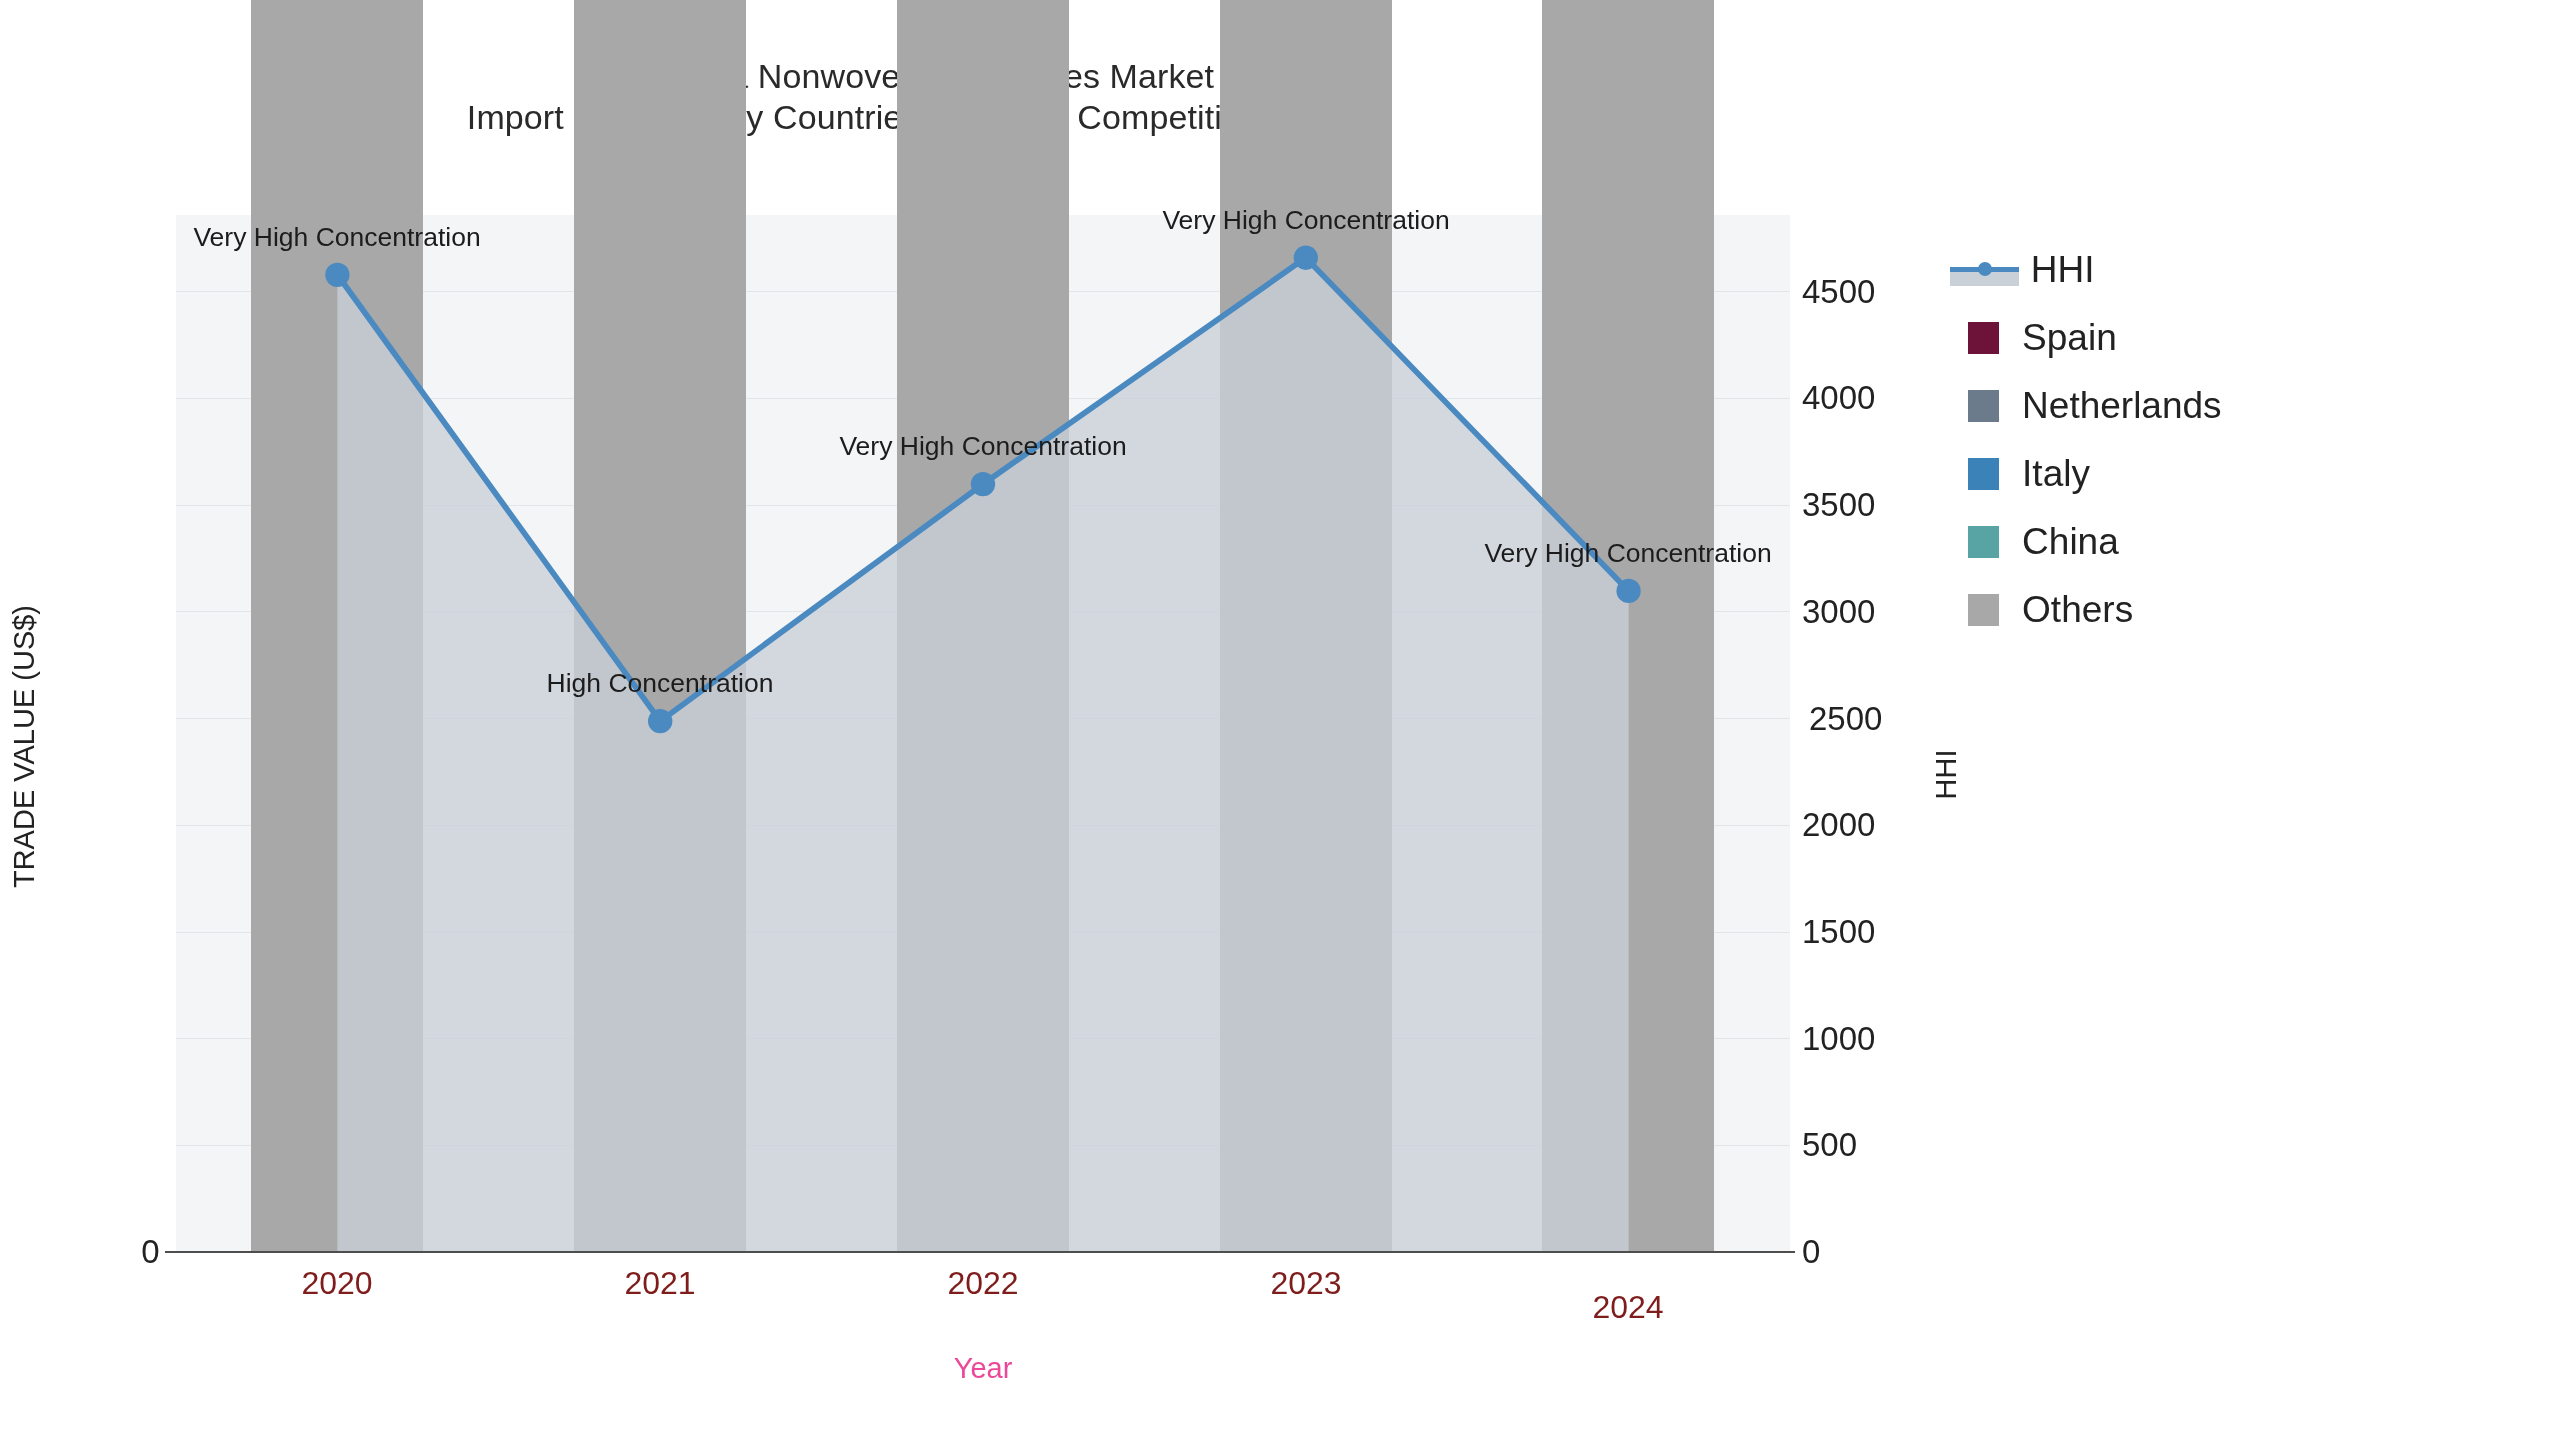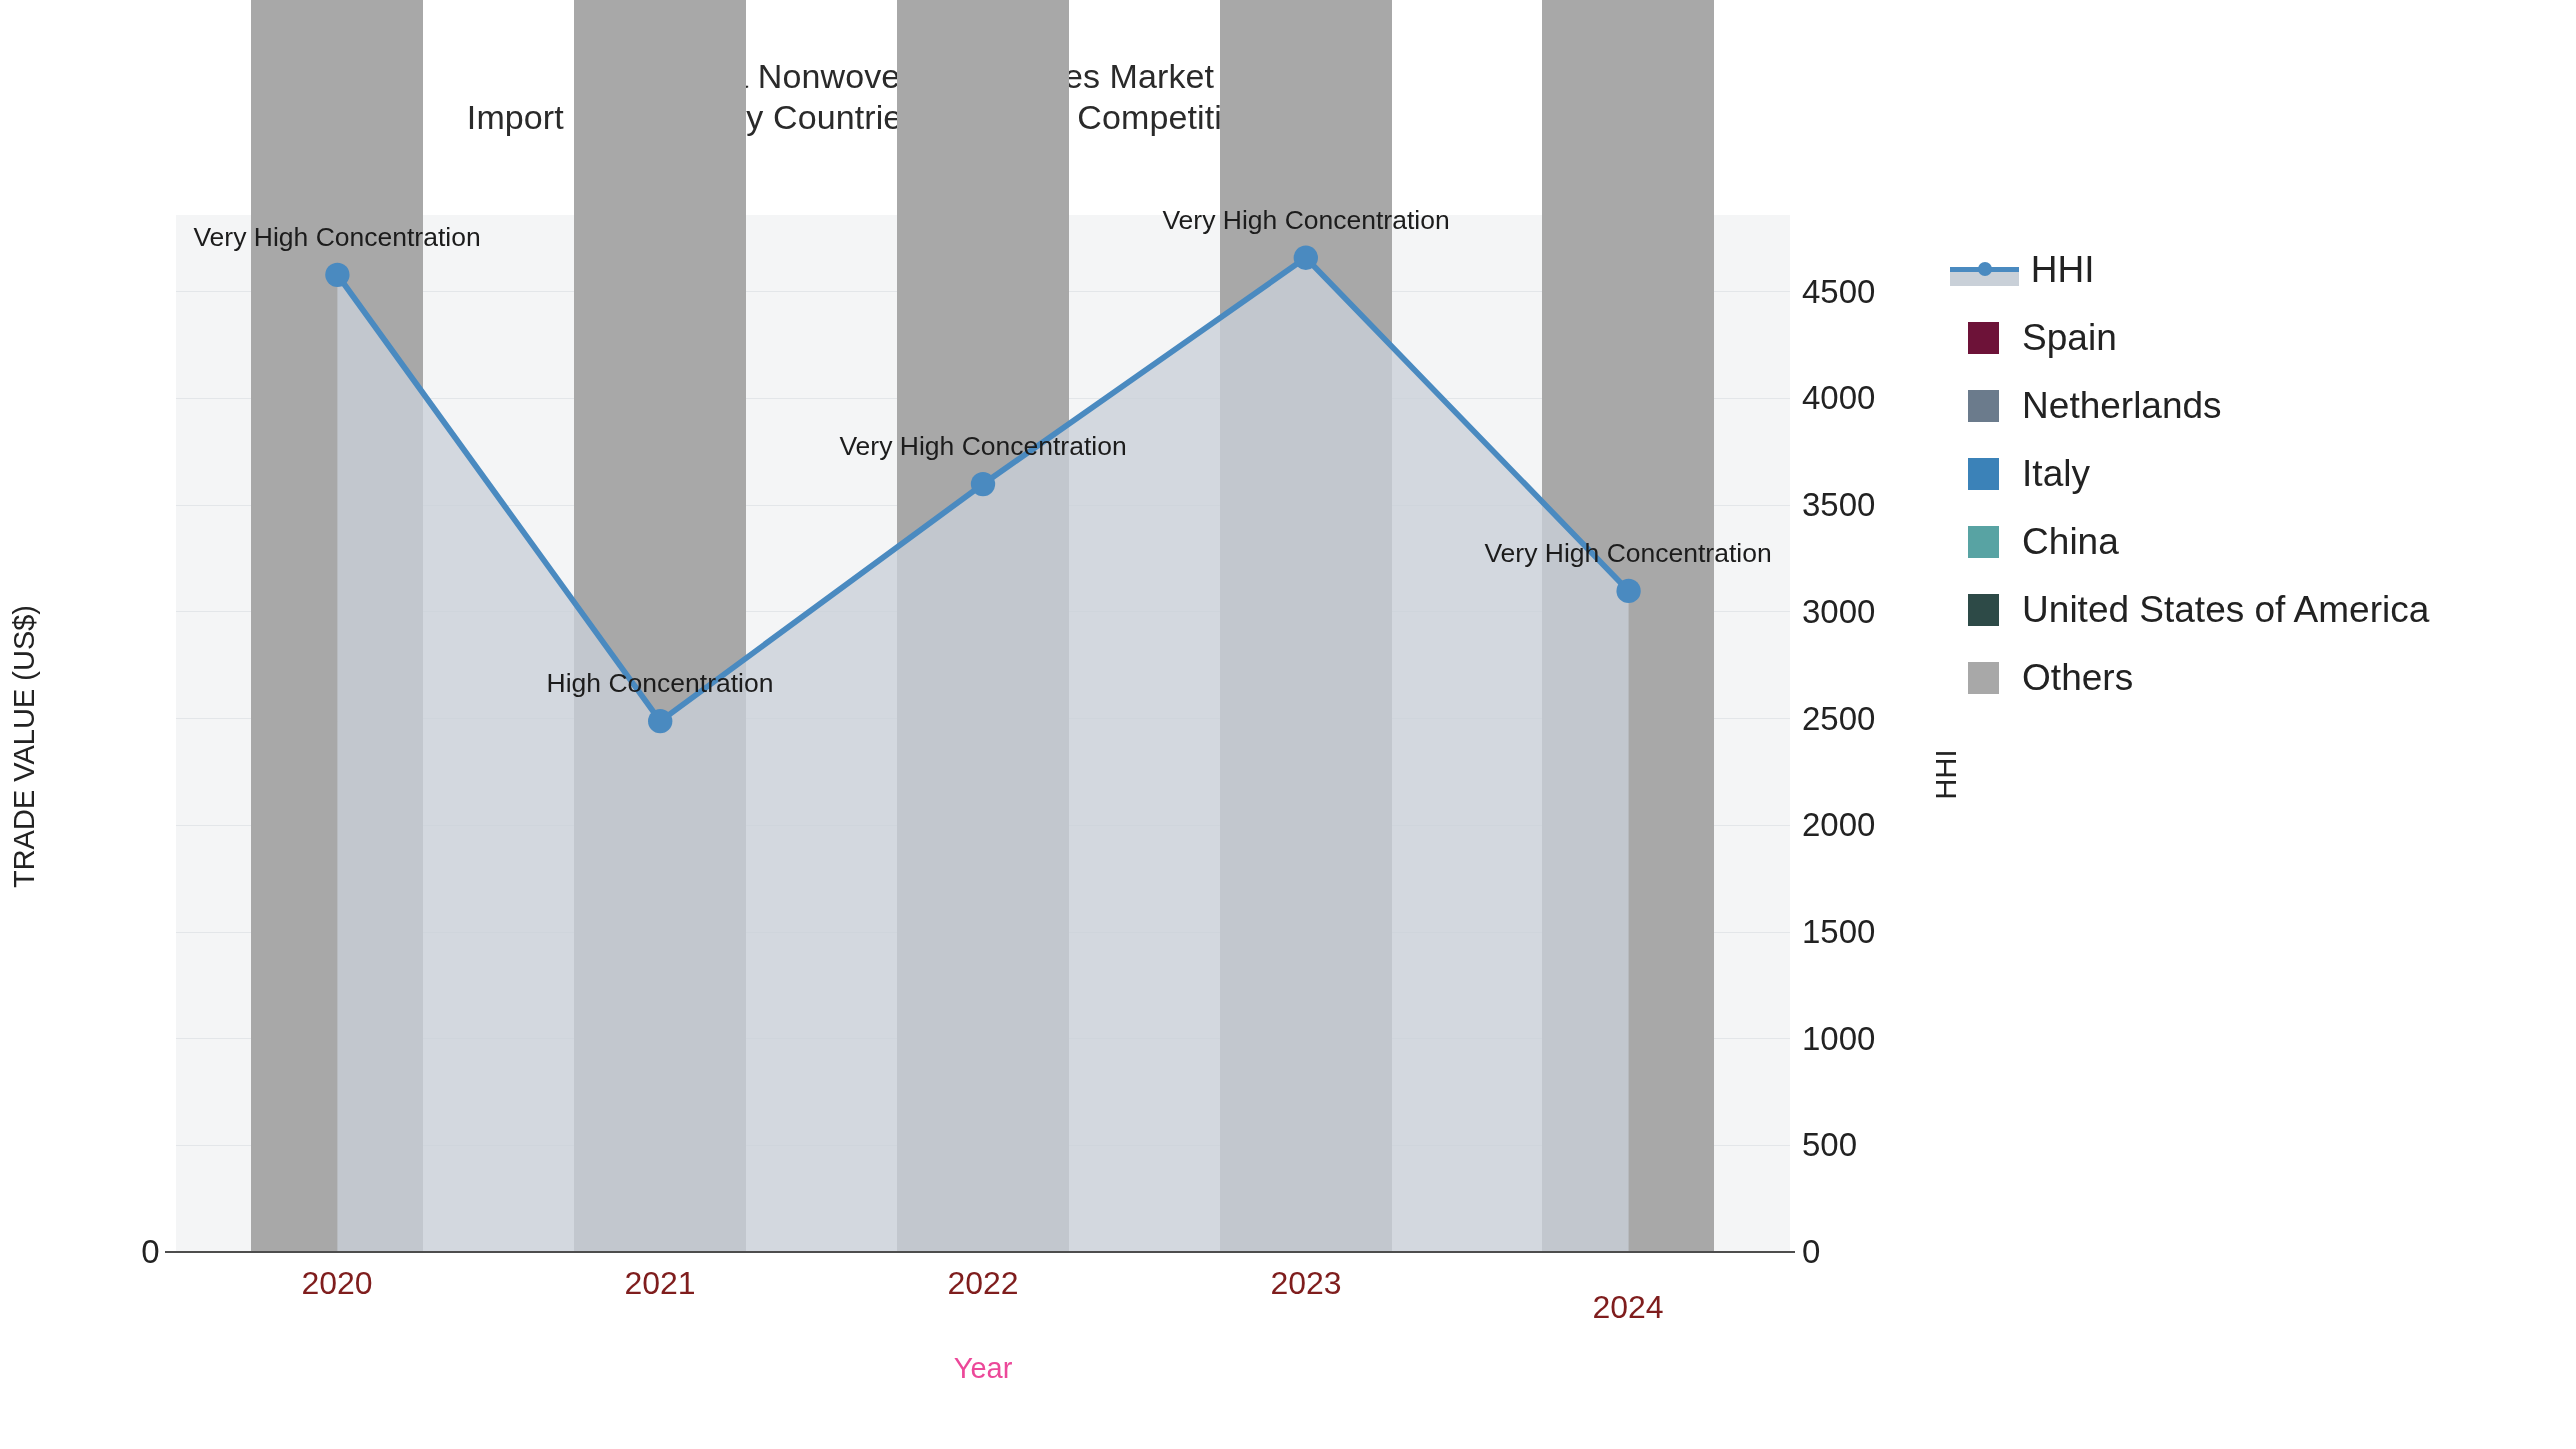--- a/index.html
+++ b/index.html
@@ -199,21 +199,21 @@
 
   <div id="ylabels">
       <div class="ytick" style="top: 1252px;">0</div>
     </div>
   <div id="rlabels">
       <div class="rtick" style="top: 1252px;">0</div>
       <div class="rtick" style="top: 1145px;">500</div>
       <div class="rtick" style="top: 1039px;">1000</div>
       <div class="rtick" style="top: 932px;">1500</div>
       <div class="rtick" style="top: 825px;">2000</div>
-      <div class="rtick" style="top: 719px;">2500</div>
+      <div class="rtick" style="top: 719px; margin-left: 7px;">2500</div>
       <div class="rtick" style="top: 612px;">3000</div>
       <div class="rtick" style="top: 505px;">3500</div>
       <div class="rtick" style="top: 398px;">4000</div>
       <div class="rtick" style="top: 292px;">4500</div>
     </div>
   <div id="xlabels">
       <div class="xtick" style="left: 337px;">2020</div>
       <div class="xtick" style="left: 660px;">2021</div>
       <div class="xtick" style="left: 983px;">2022</div>
       <div class="xtick" style="left: 1306px;">2023</div>
@@ -243,23 +243,19 @@
       </div>
       <div class="leg-row">
         <div class="leg-swatch" style="background: rgb(59, 130, 184);"></div>
         <div class="leg-label">Italy</div>
       </div>
       <div class="leg-row">
         <div class="leg-swatch" style="background: rgb(88, 163, 163);"></div>
         <div class="leg-label">China</div>
       </div>
       <div class="leg-row">
-        <div class="leg-swatch" style="background: rgb(45, 74, 71);"></div>
-        <div class="leg-label">United States of America</div>
-      </div>
-      <div class="leg-row">
         <div class="leg-swatch" style="background: rgb(168, 168, 168);"></div>
         <div class="leg-label">Others</div>
       </div>
     </div>
 
 </div>
 
 
 </body></html>

